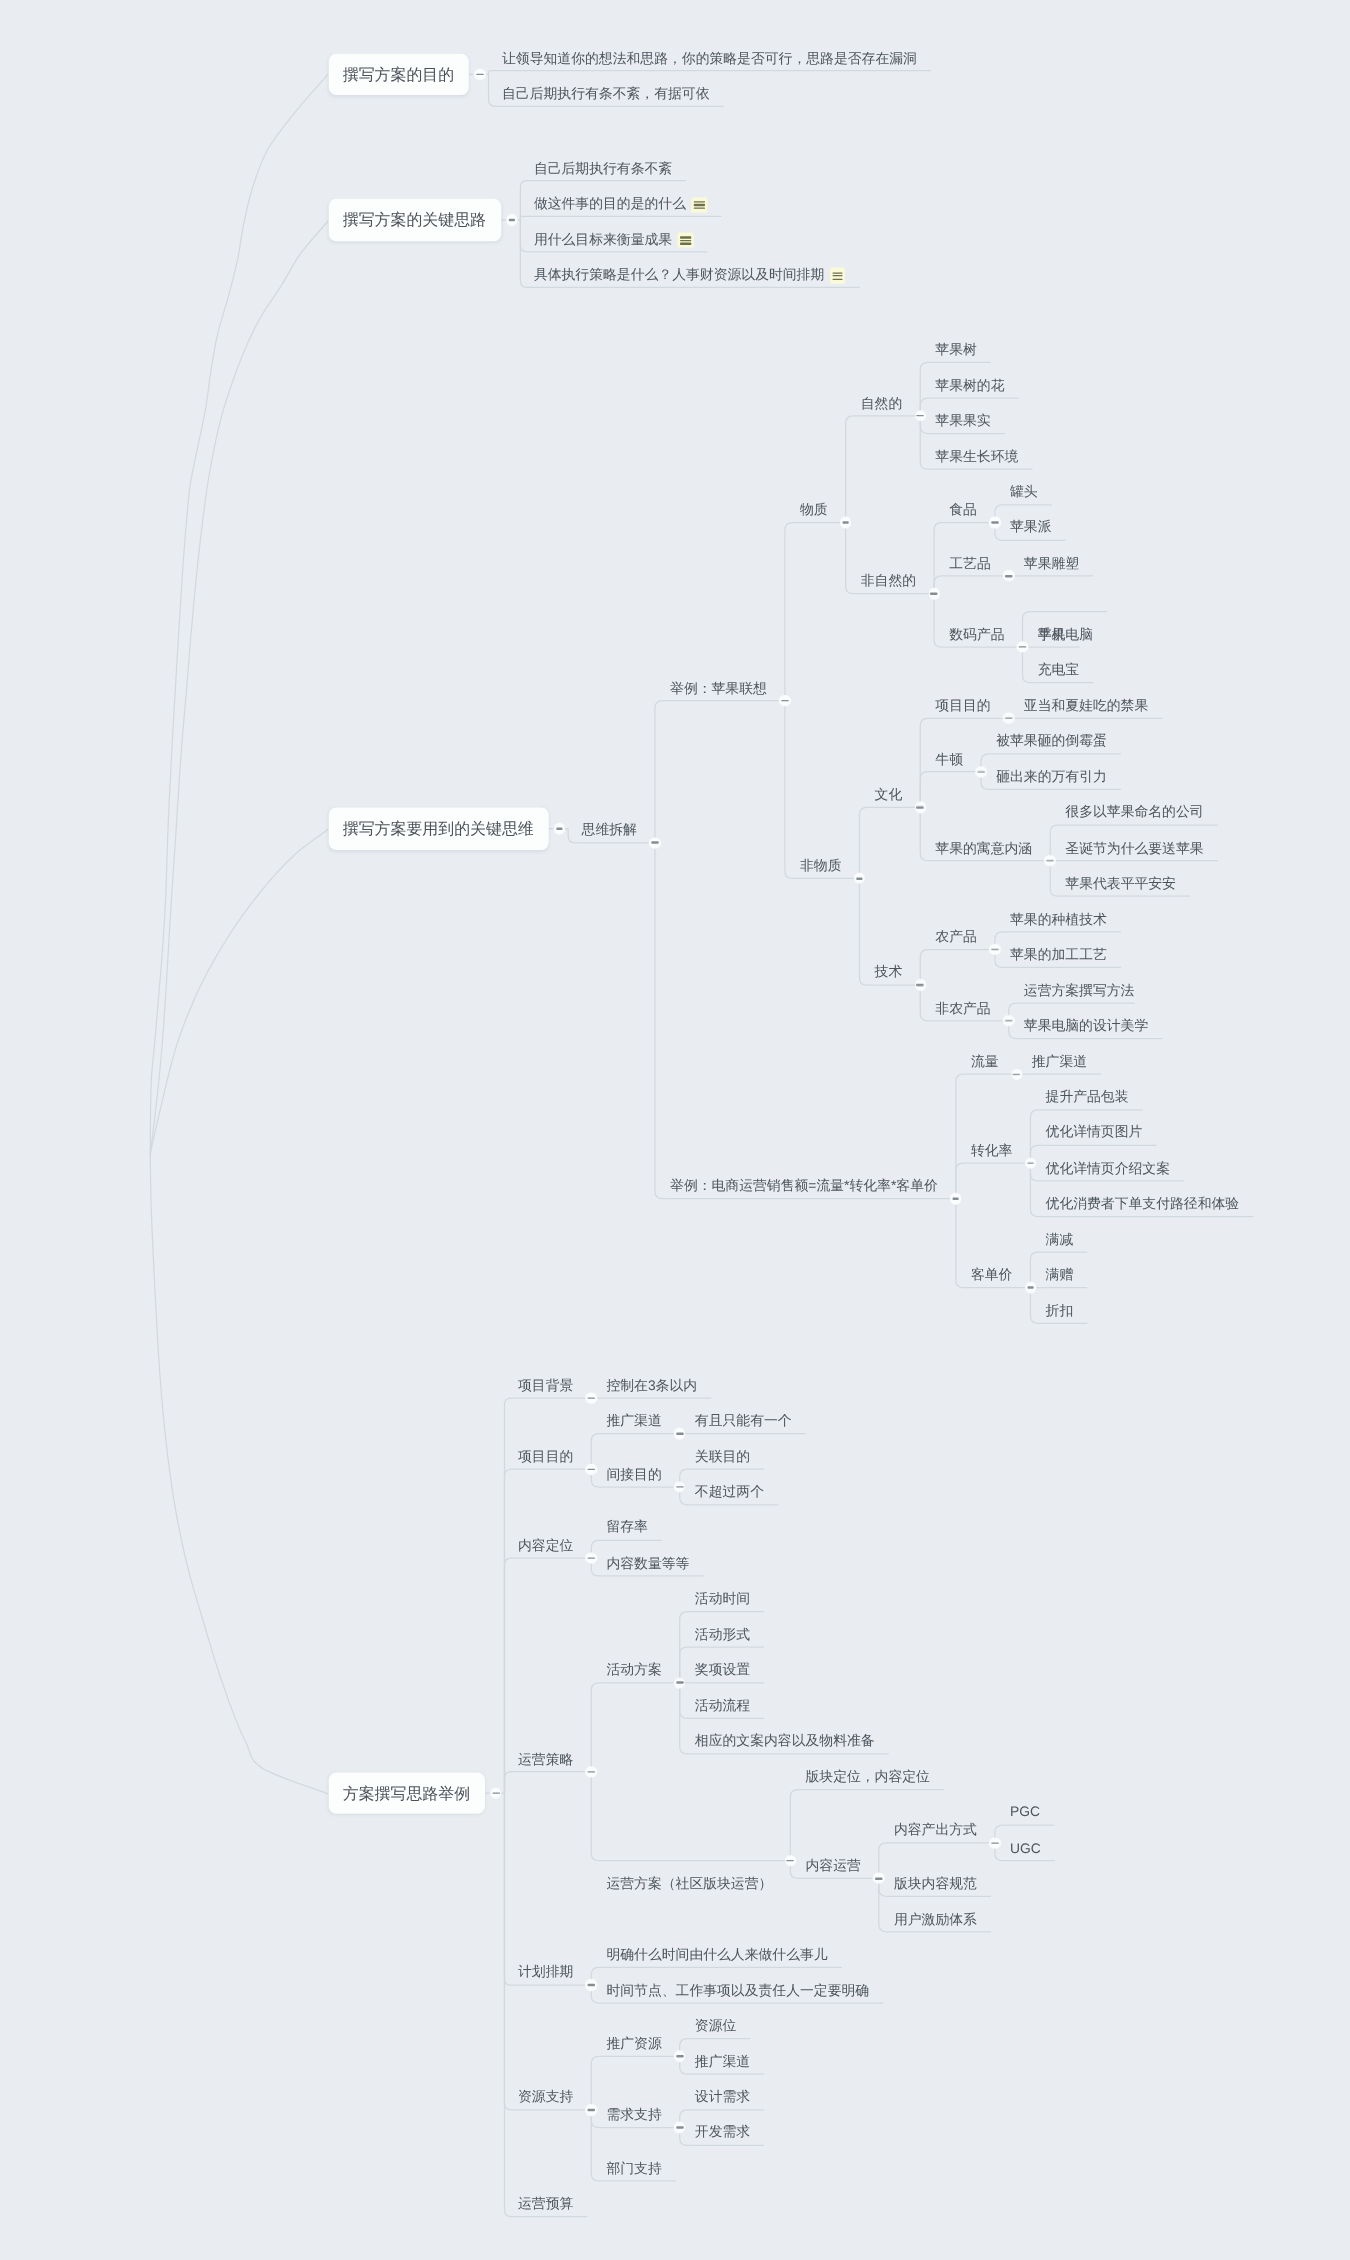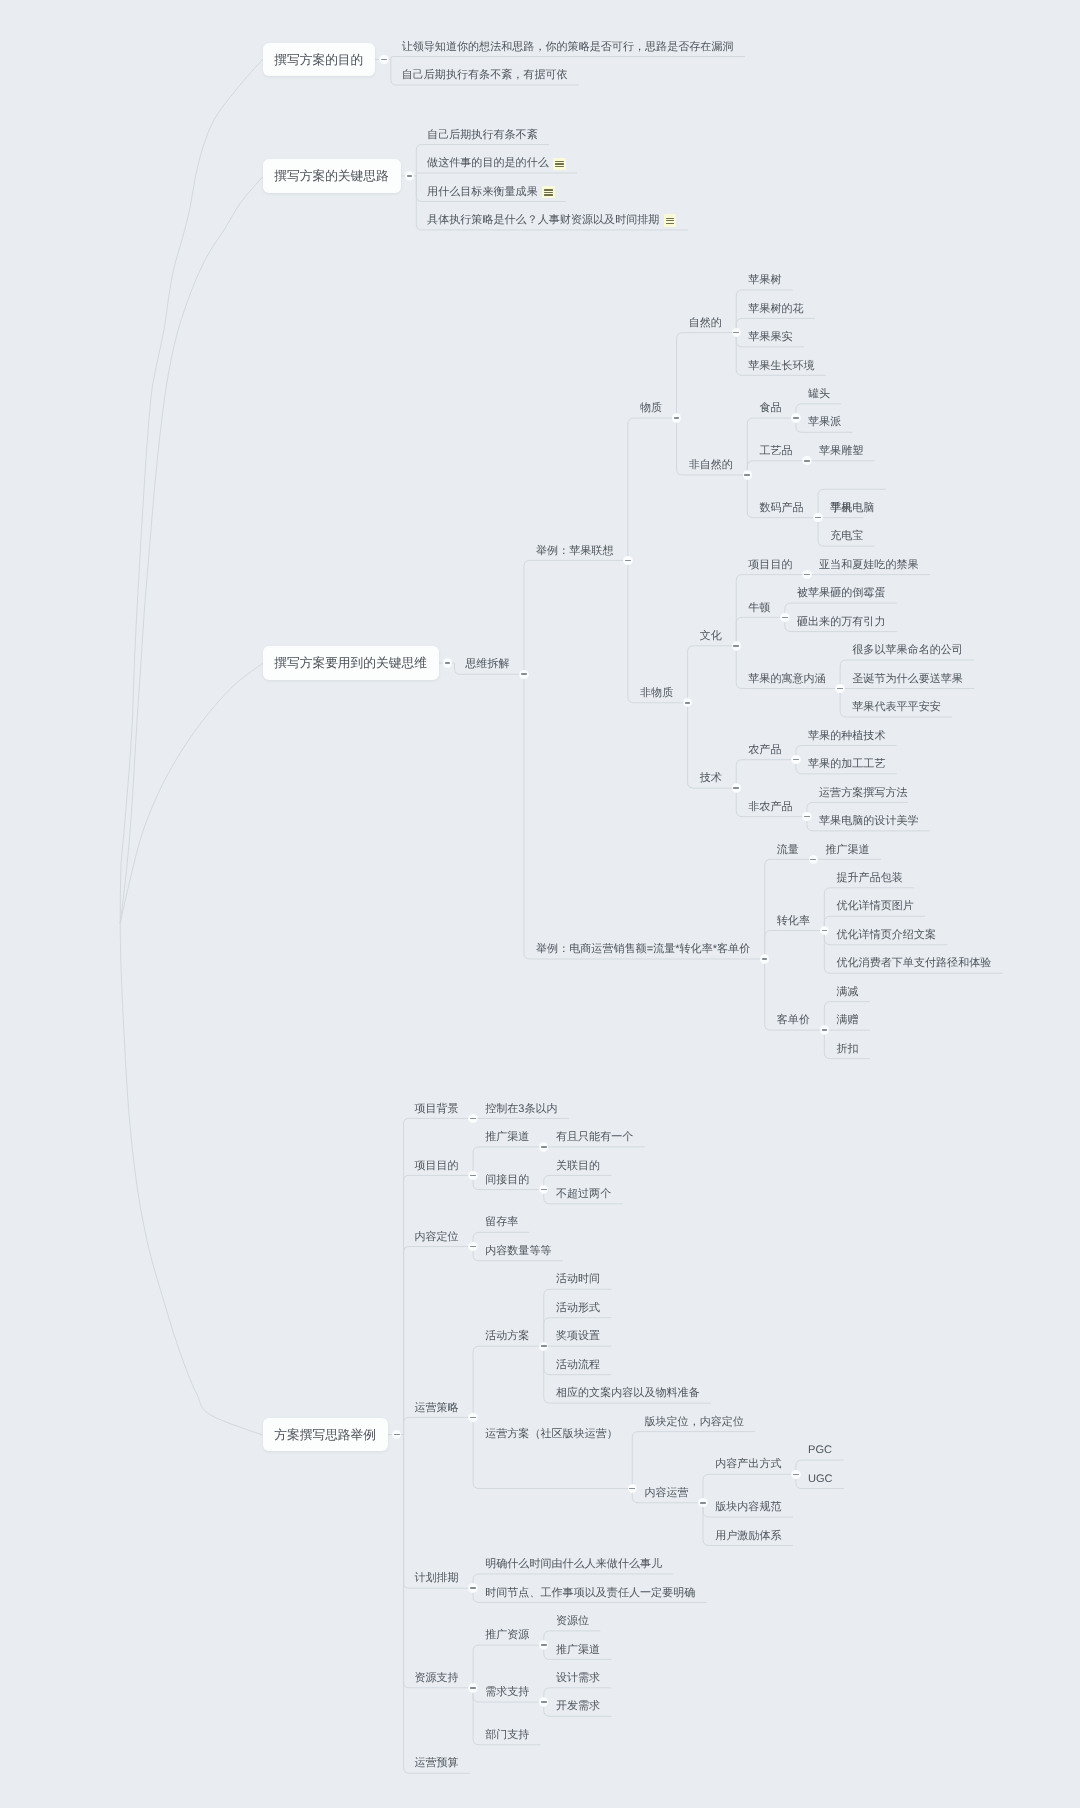--- a/index.html
+++ b/index.html
@@ -584,21 +584,21 @@
       </div>
       <div class="node" style="left:555.88px;top:1331.36px;width:44.25px;height:11.07px">
         <span class="lbl">奖项设置</span>
       </div>
       <div class="node" style="left:555.88px;top:1359.83px;width:44.25px;height:11.07px">
         <span class="lbl">活动流程</span>
       </div>
       <div class="node" style="left:555.88px;top:1388.30px;width:143.81px;height:11.07px">
         <span class="lbl">相应的文案内容以及物料准备</span>
       </div>
-      <div class="node" style="left:485.13px;top:1429px;width:132.75px;height:11.07px">
+      <div class="node" style="left:485.13px;top:1502px;width:132.75px;height:11.07px">
         <span class="lbl">运营方案（社区版块运营）</span>
       </div>
       <div class="marker" style="left:627.57px;top:1483.85px">
         <i></i>
       </div>
       <div class="node" style="left:644.38px;top:1416.77px;width:99.56px;height:11.07px">
         <span class="lbl">版块定位，内容定位</span>
       </div>
       <div class="node" style="left:644.38px;top:1487.95px;width:44.25px;height:11.07px">
         <span class="lbl">内容运营</span>

